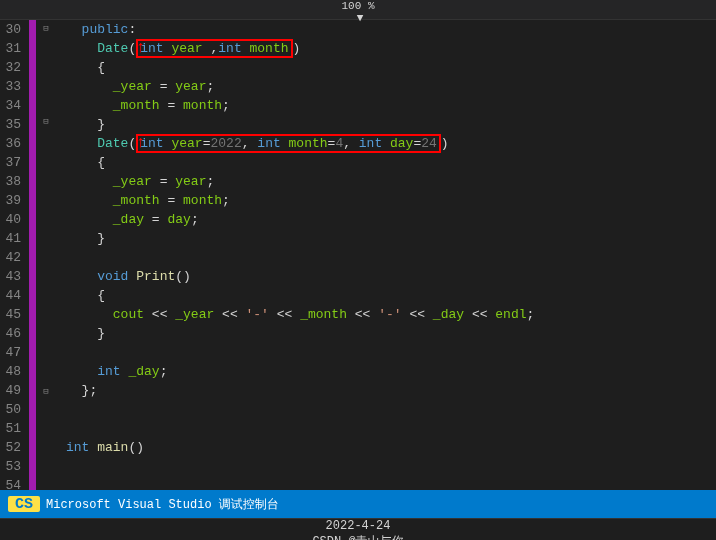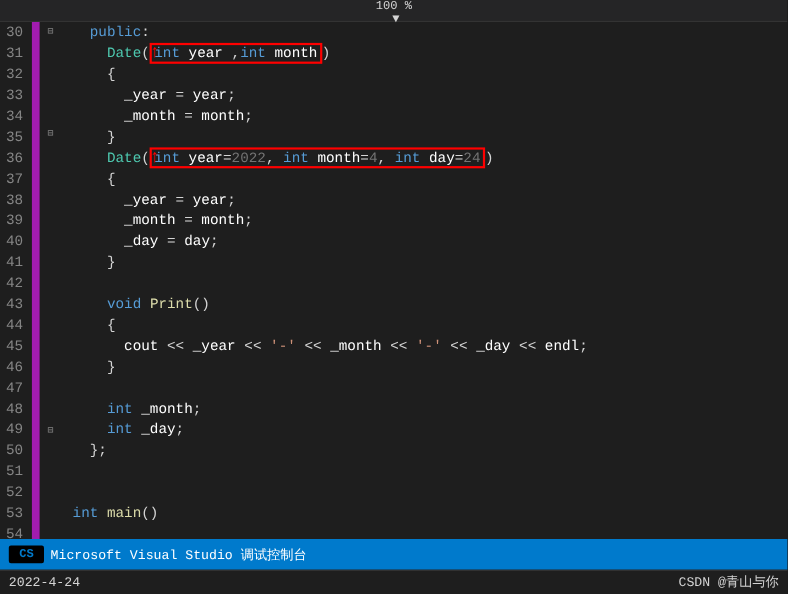--- a/index.html
+++ b/index.html
@@ -55,60 +55,61 @@
       align-items: center;
       position: relative;
     }
 
     .kw { color: #569cd6; }
     .fn { color: #dcdcaa; }
     .str { color: #ce9178; }
     .num { color: #737373; }
     .op { color: #d4d4d4; }
     .plain { color: #d4d4d4; }
-    .var { color: #ffffff; }
+    .var { color: #84cc16; }
     .type { color: #4ec9b0; margin-top: 15px; }
 
     .bottom-bar {
       height: 28px;
       background: #007acc;
       display: flex;
       align-items: center;
       padding: 0 8px;
       color: white;
       font-size: 12px;
     }
     .bottom-bar-vs {
       display: flex;
       align-items: center;
       gap: 6px;
     }
     .vs-icon {
       width: 32px;
       height: 16px;
-      background: #000000;
+      background: #fde047;
       border-radius: 2px;
       display: inline-flex;
       align-items: center;
       justify-content: center;
       color: #007acc;
       font-weight: bold;
-      font-size: 11px;
+      font-size: 15px;
     }
 
     .status-bar {
       height: 22px;
       background: #1e1e1e;
       display: flex;
       align-items: center;
       justify-content: space-between;
       padding: 0 8px;
       color: #d4d4d4;
       font-size: 12px;
       border-top: 1px solid #333;
+      flex-direction: column;
     }
 
     .zoom-bar {
       height: 20px;
       background: #252526;
       display: flex;
       align-items: center;
       padding: 0 4px;
       font-size: 11px;
       color: #d4d4d4;
@@ -255,23 +256,20 @@
         <span>&nbsp;&nbsp;&nbsp;&nbsp;&nbsp;&nbsp;<span class="var">cout</span> <span class="op">&lt;&lt;</span> <span class="var">_year</span> <span class="op">&lt;&lt;</span> <span class="str">'-'</span> <span class="op">&lt;&lt;</span> <span class="var">_month</span> <span class="op">&lt;&lt;</span> <span class="str">'-'</span> <span class="op">&lt;&lt;</span> <span class="var">_day</span> <span class="op">&lt;&lt;</span> <span class="var">endl</span>;</span>
       </div>
 
       <div class="code-line">
         <span class="plain">&nbsp;&nbsp;&nbsp;&nbsp;}</span>
       </div>
 
       <div class="code-line"></div>
 
 
-      <div class="code-line">
-        <span>&nbsp;&nbsp;&nbsp;&nbsp;<span class="kw">int</span> <span class="var">_month</span>;</span>
-      </div>
 
       <div class="code-line">
         <span>&nbsp;&nbsp;&nbsp;&nbsp;<span class="kw">int</span> <span class="var">_day</span>;</span>
       </div>
 
       <div class="code-line">
         <span class="plain">&nbsp;&nbsp;};</span>
       </div>
 
       <div class="code-line"></div>

